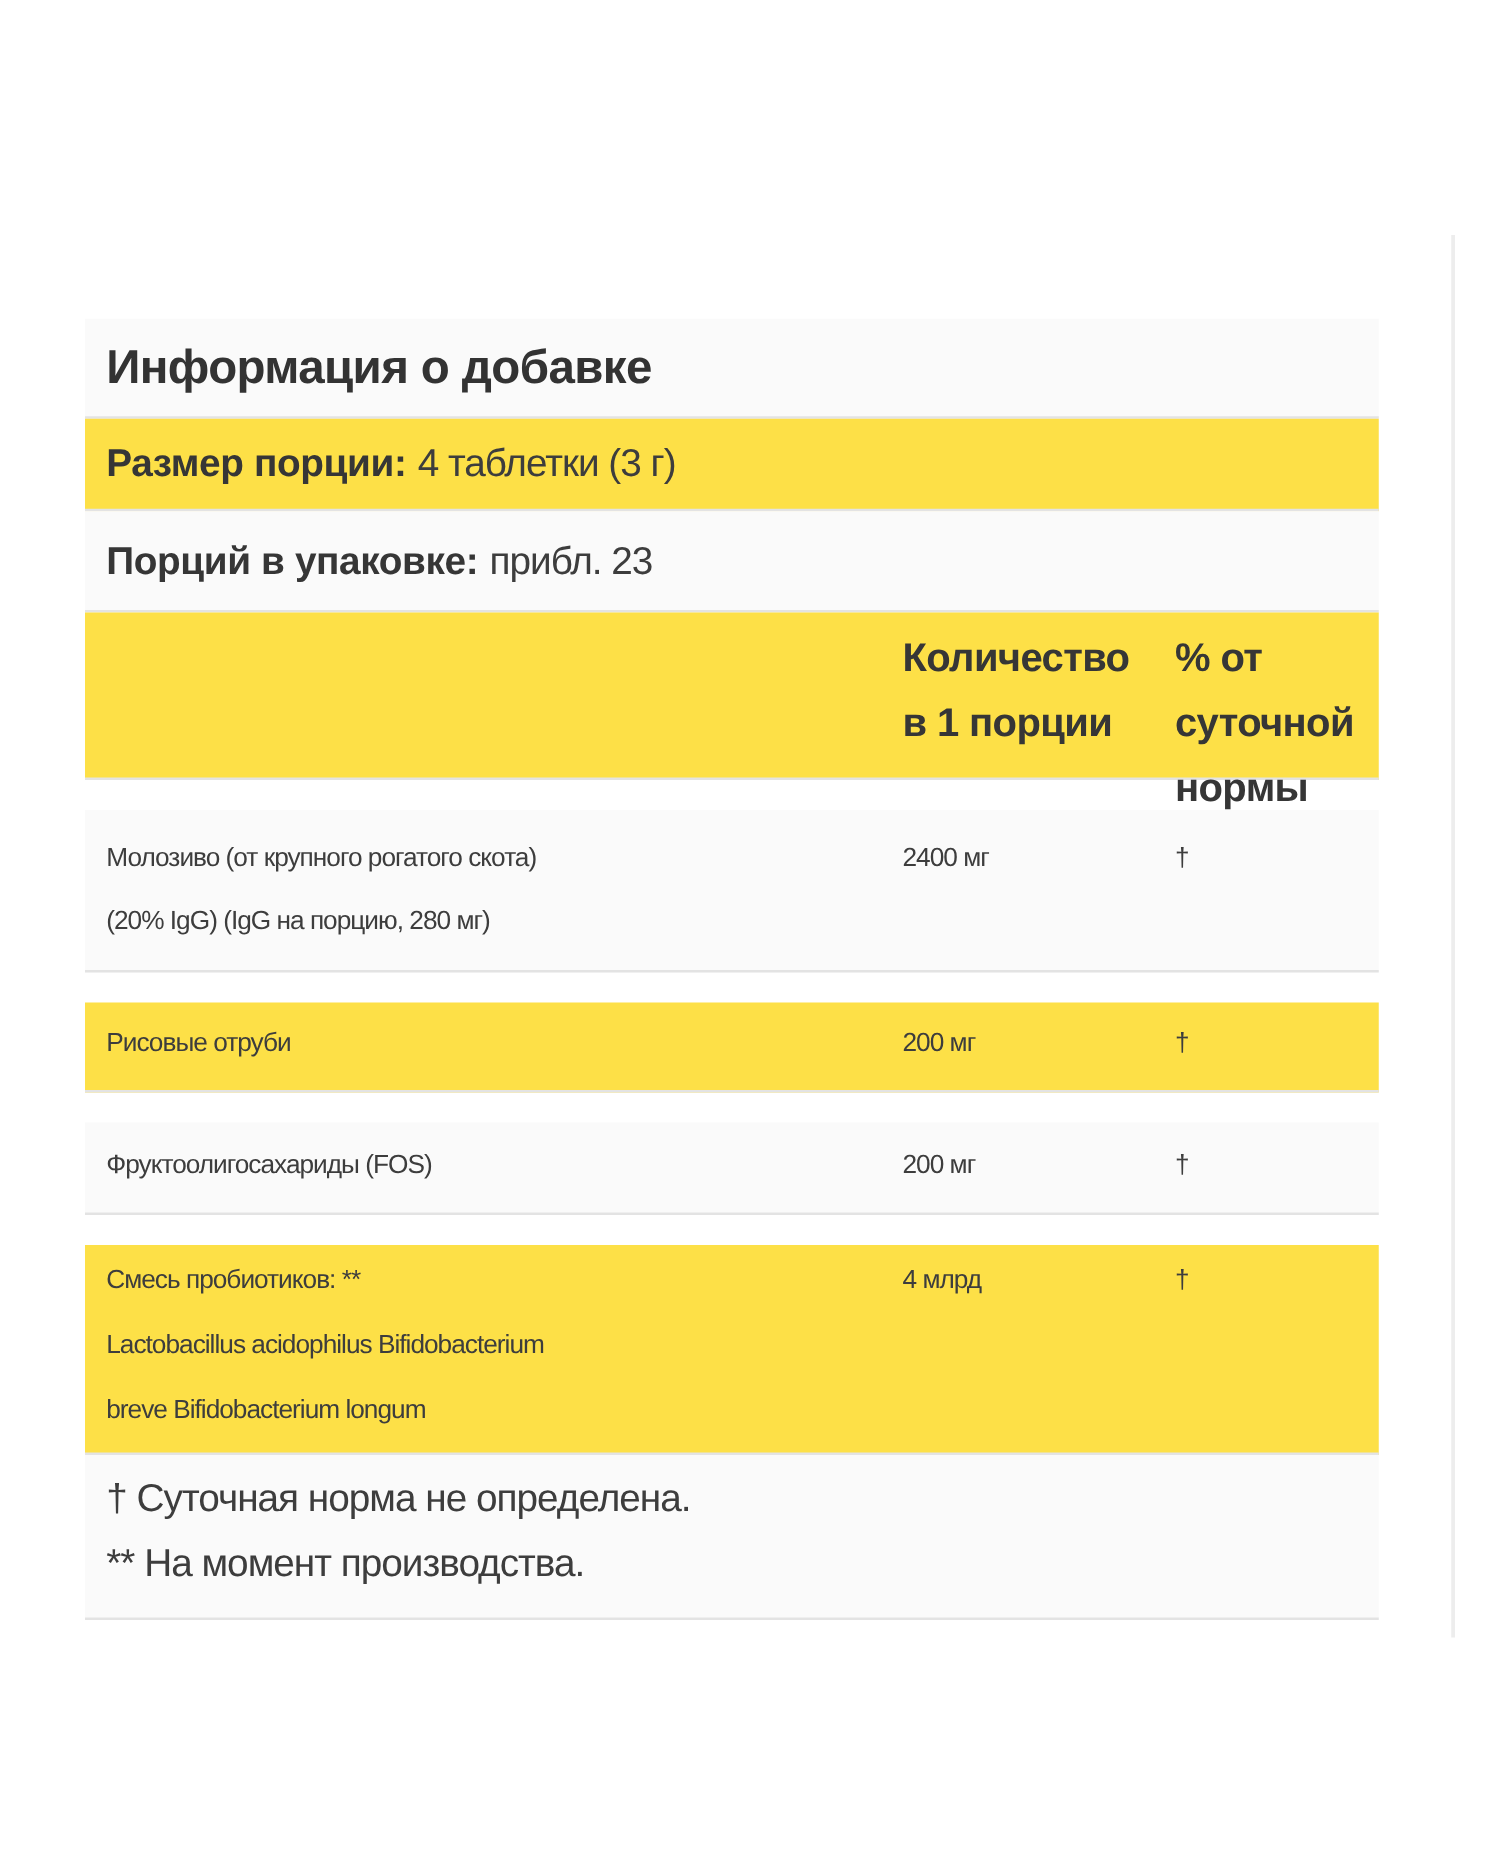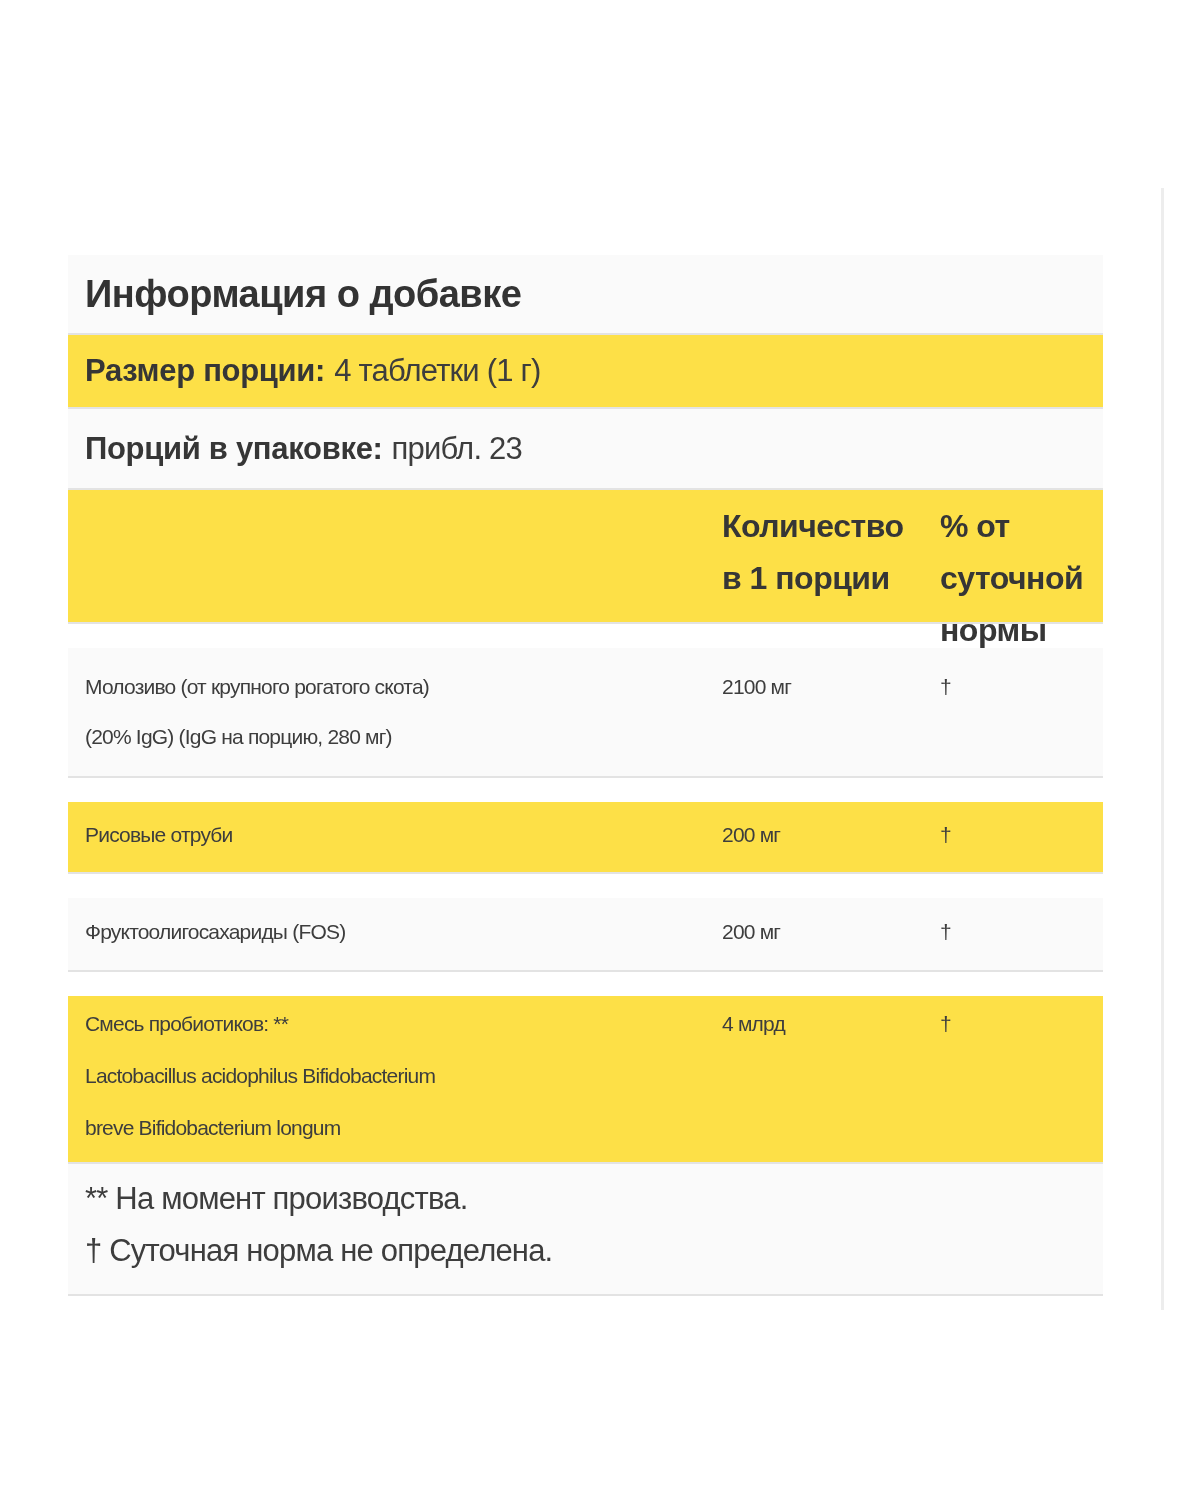--- a/index.html
+++ b/index.html
@@ -145,41 +145,41 @@
 <body>
 
 <div class="panel">
 
   <div class="row gray title-row">
     <span class="title-text">Информация о добавке</span>
   </div>
 
   <div class="row serving-row">
     <span class="label">Размер порции:</span>
-    <span class="value">4 таблетки (1 г)</span>
+    <span class="value">4 таблетки (3 г)</span>
   </div>
 
   <div class="row gray serving-row tall">
     <span class="label">Порций в упаковке:</span>
     <span class="value">прибл. 23</span>
   </div>
 
   <div class="row colhead-row">
     <div class="spacer"></div>
     <div class="col-amount-head">Количество
 в 1 порции</div>
     <div class="col-dv-head">% от
 суточной
 нормы</div>
   </div>
 
   <div class="row gray ing-row h130">
     <div class="c1">Молозиво (от крупного рогатого скота)
 (20% IgG) (IgG на порцию, 280 мг)</div>
-    <div class="c2">2100 мг</div>
+    <div class="c2">2400 мг</div>
     <div class="c3">†</div>
   </div>
 
   <div class="row ing-row h72">
     <div class="c1">Рисовые отруби</div>
     <div class="c2">200 мг</div>
     <div class="c3">†</div>
   </div>
 
   <div class="row gray ing-row h74">
@@ -190,19 +190,19 @@
 
   <div class="row ing-row h168">
     <div class="c1">Смесь пробиотиков: **
 Lactobacillus acidophilus Bifidobacterium
 breve Bifidobacterium longum</div>
     <div class="c2">4 млрд</div>
     <div class="c3">†</div>
   </div>
 
   <div class="row gray footnote-row">
+    <div class="footnote-line">† Суточная норма не определена.</div>
     <div class="footnote-line">** На момент производства.</div>
-    <div class="footnote-line">† Суточная норма не определена.</div>
   </div>
 
 </div>
 
 <div class="right-border"></div>
 
 </body></html>

